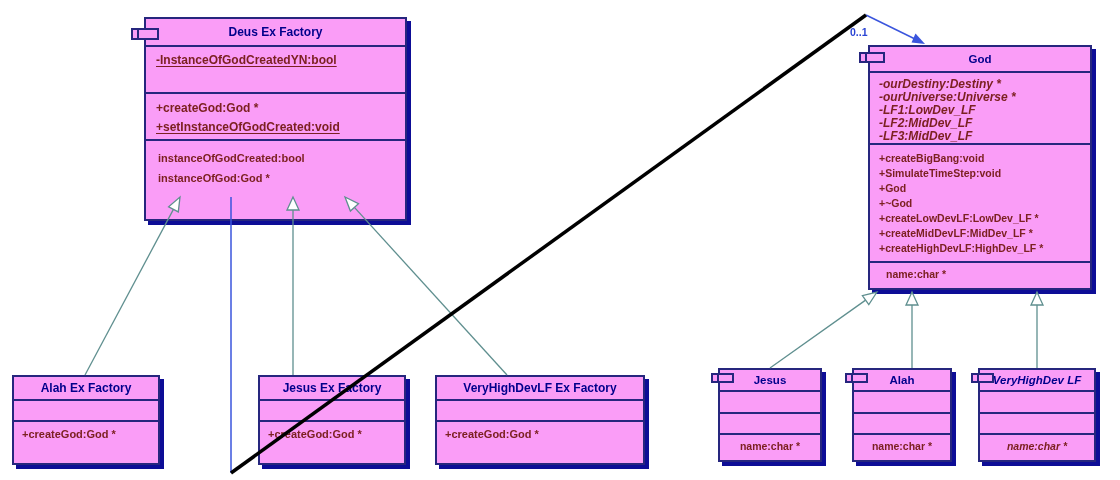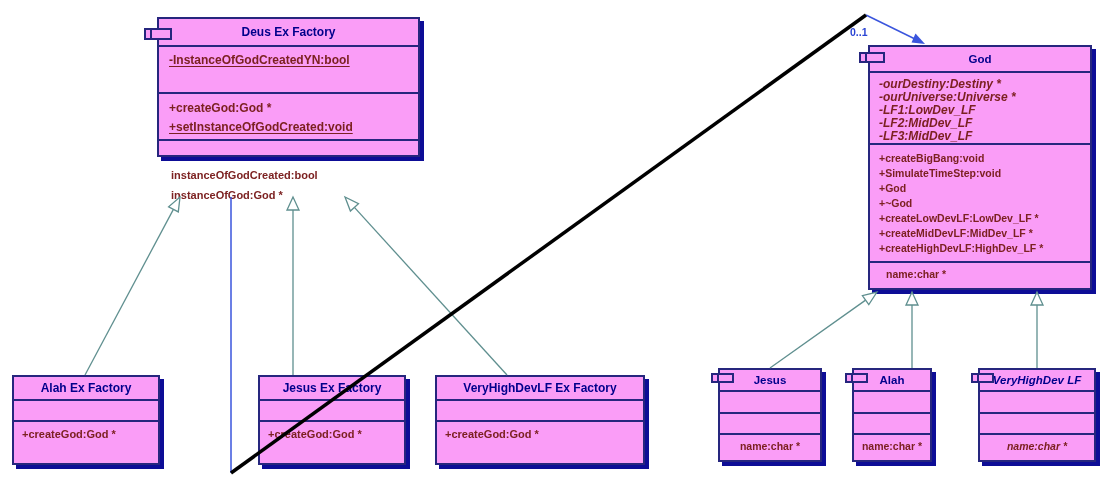--- a/index.html
+++ b/index.html
@@ -12,25 +12,25 @@
           border-bottom:2px solid #26267e;box-sizing:border-box;white-space:nowrap;overflow:hidden;}
   .comp{border-bottom:2px solid #26267e;box-sizing:border-box;overflow:hidden;}
   .comp.last{border-bottom:none;}
   .mrow{color:#7c2121;font-weight:bold;white-space:nowrap;}
   .u{text-decoration:underline;text-underline-offset:2px;}
 
   .tabicon{position:absolute;background:#fa9df7;border:2px solid #26267e;z-index:2;box-sizing:border-box;}
   .tabicon::after{content:"";position:absolute;left:4px;top:0;bottom:0;width:0;border-left:2px solid #26267e;}
 
   
-  #b-deus{left:157px;top:17px;width:263px;height:140px;}
+  #b-deus{left:144px;top:17px;width:263px;height:204px;}
   #b-deus .ctitle{height:28px;line-height:26px;font-size:12px;}
   #b-deus .c-attrs{height:47px;padding:4px 0 0 10px;}
   #b-deus .c-ops{height:47px;padding:5px 0 0 10px;}
-  #b-deus .c-props{height:54px;padding:7px 0 0 12px;margin-top:17px;}
+  #b-deus .c-props{height:54px;padding:7px 0 0 12px;}
   #b-deus .c-attrs .mrow,#b-deus .c-ops .mrow{font-size:12px;line-height:19px;}
   #b-deus .c-props .mrow{font-size:11px;line-height:20px;}
   #b-deus .tabicon{left:-15px;top:9px;width:28px;height:12px;}
 
   
   #b-god{left:868px;top:45px;width:224px;height:245px;}
   #b-god .ctitle{height:26px;line-height:24px;font-size:11.5px;}
   #b-god .c-attrs{height:72px;padding:5px 0 0 9px;}
   #b-god .c-ops{height:118px;padding:6px 0 0 9px;}
   #b-god .c-props{height:25px;padding:5px 0 0 16px;}
@@ -51,21 +51,21 @@
 
   
   .small{height:94px;}
   .small .ctitle{height:22px;line-height:20px;font-size:11.5px;}
   .small .c-e1{height:22px;}
   .small .c-e2{height:21px;}
   .small .c-props{height:25px;padding-top:5px;text-align:center;}
   .small .c-props .mrow{font-size:10.5px;}
   .small .tabicon{left:-9px;top:3px;width:23px;height:10px;}
   #b-jesus{left:718px;top:368px;width:104px;}
-  #b-alah{left:852px;top:368px;width:80px;}
+  #b-alah{left:852px;top:368px;width:100px;}
   #b-vhdlf{left:978px;top:368px;width:118px;font-style:italic;}
 
   .lines{position:absolute;left:0;top:0;z-index:5;pointer-events:none;}
   .mult{position:absolute;left:850px;top:26px;color:#2a44d4;font-weight:bold;font-size:10.5px;z-index:6;}
 </style>
 </head>
 <body>
 
 <div id="canvas">
 

